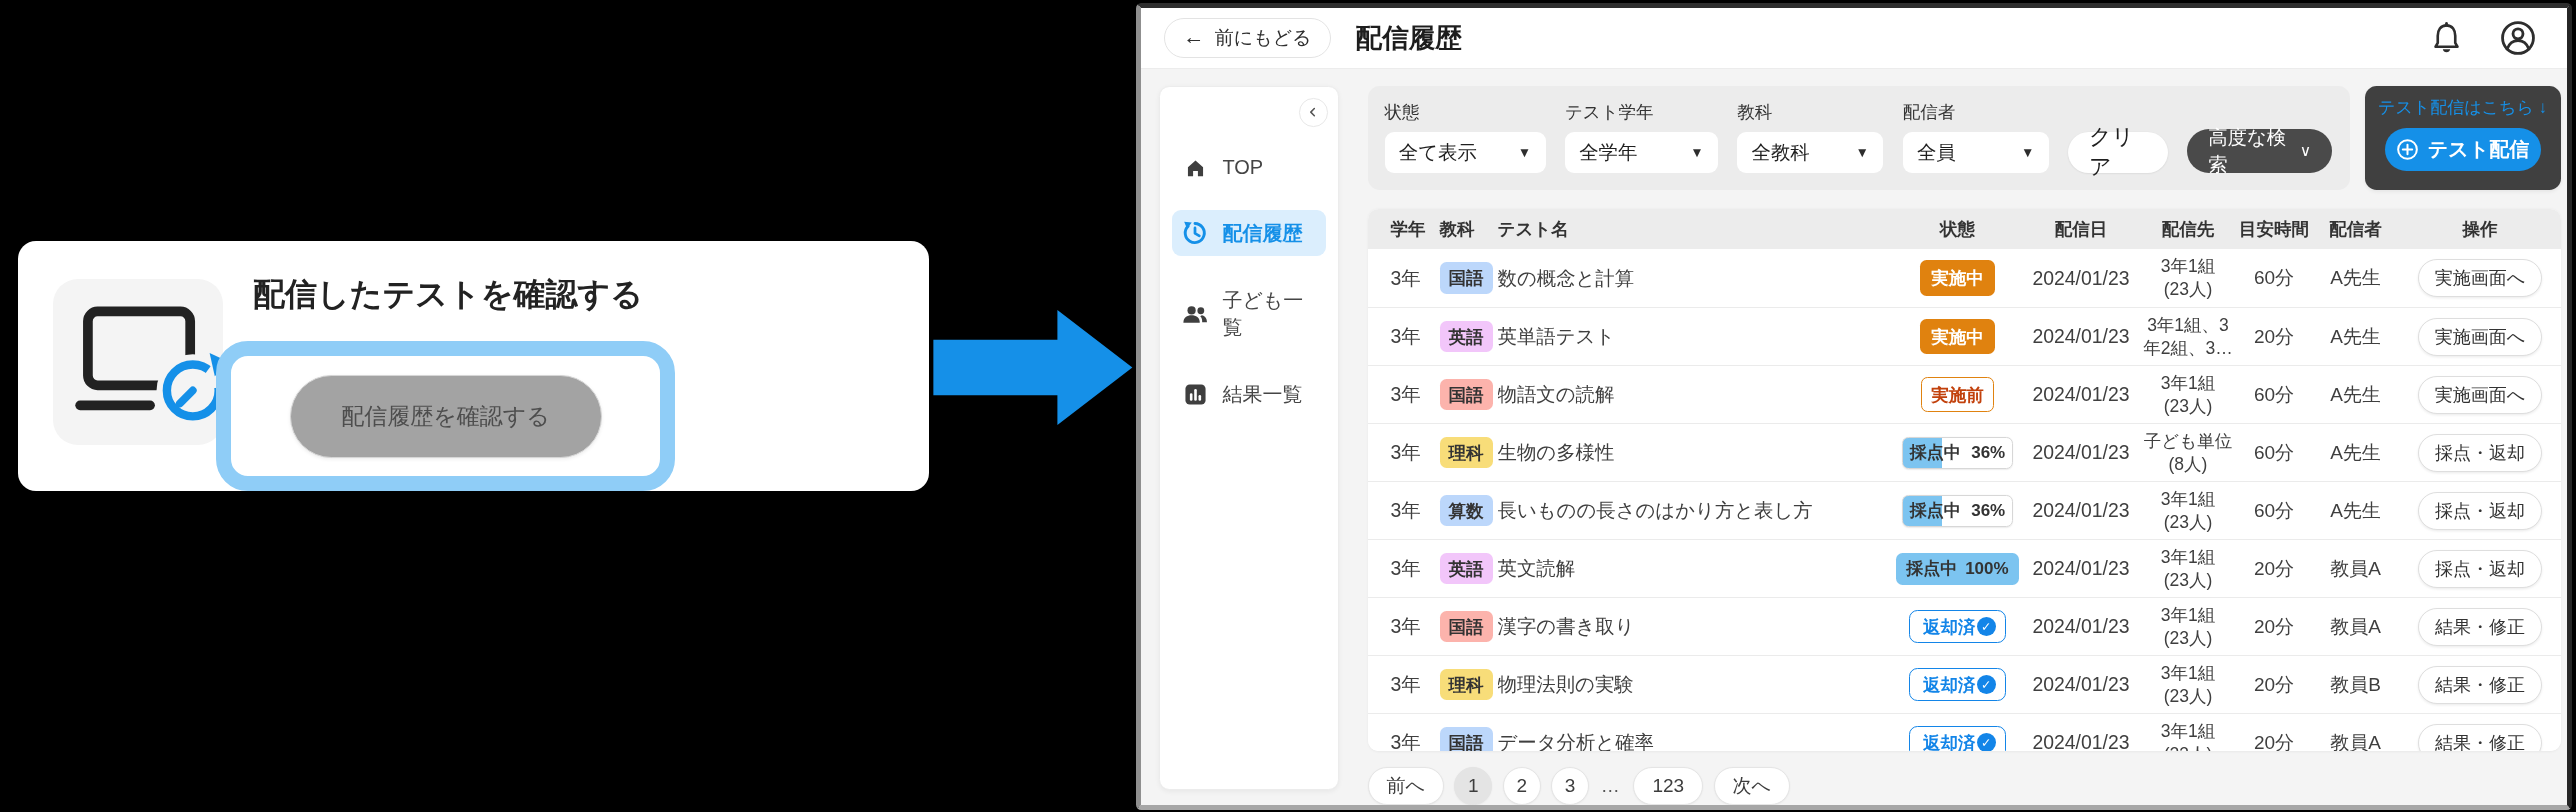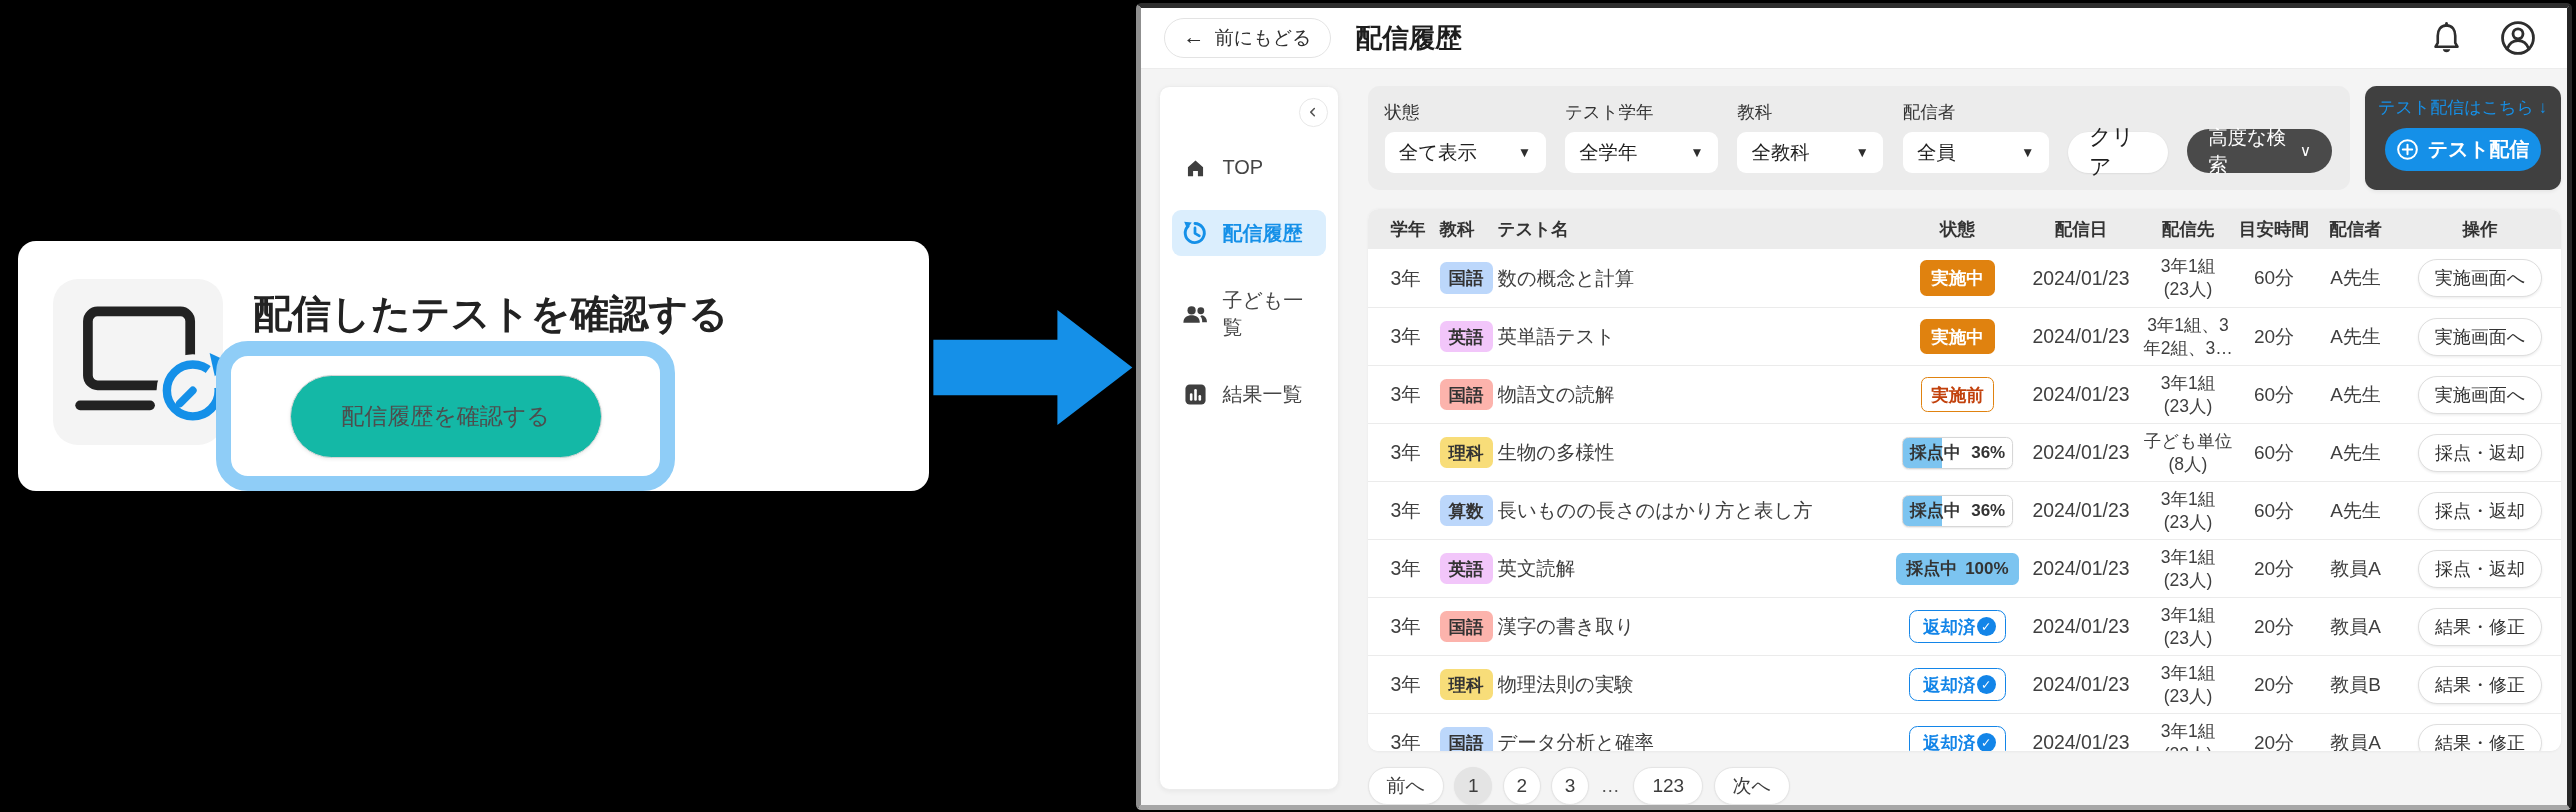--- a/index.html
+++ b/index.html
@@ -9,26 +9,26 @@
     background:#000;
     font-family:"Liberation Sans","DejaVu Sans",sans-serif;
   }
 
   
   .promo-card { position:absolute; left:18px; top:241px; width:911px; height:250px;
     background:#fff; border-radius:18px; }
   .promo-icon-box { position:absolute; left:35px; top:38px; width:170px; height:166px;
     background:#f4f4f4; border-radius:25px; }
   .promo-icon-box svg { position:absolute; left:18px; top:26px; }
-  .promo-title { position:absolute; left:235px; top:46px; font-size:39px; font-weight:bold; color:#222; }
+  .promo-title { position:absolute; left:235px; top:32px; font-size:32px; font-weight:bold; color:#222; }
   .promo-ring { position:absolute; left:198px; top:100px; width:459px; height:150px;
     border:15.6px solid #8fcdf7; border-radius:32px; background:#fff;
     display:flex; align-items:center; justify-content:center; }
   .promo-btn { width:312px; height:83px; border:1.3px solid #d6d6d6; border-radius:648px;
-    background:#14b8a6; font-size:23px; color:#4d4d4d; display:flex; align-items:center;
+    background:#a3a3a3; font-size:23px; color:#4d4d4d; display:flex; align-items:center;
     justify-content:center; box-shadow:0 1.3px 3.9px rgba(0,0,0,.08); }
 
   
   .flow-arrow { position:absolute; left:933px; top:310px; }
 
   
   .app { position:absolute; left:1136px; top:2.6px; width:1436px; height:807px;
     background:#f4f4f4; border-style:solid; border-width:5.8px;
     border-color:#2e2e2e #262626 #a6a6a6 #8f8f8f; border-radius:5.2px;
     overflow:hidden; display:flex; flex-direction:column; }

